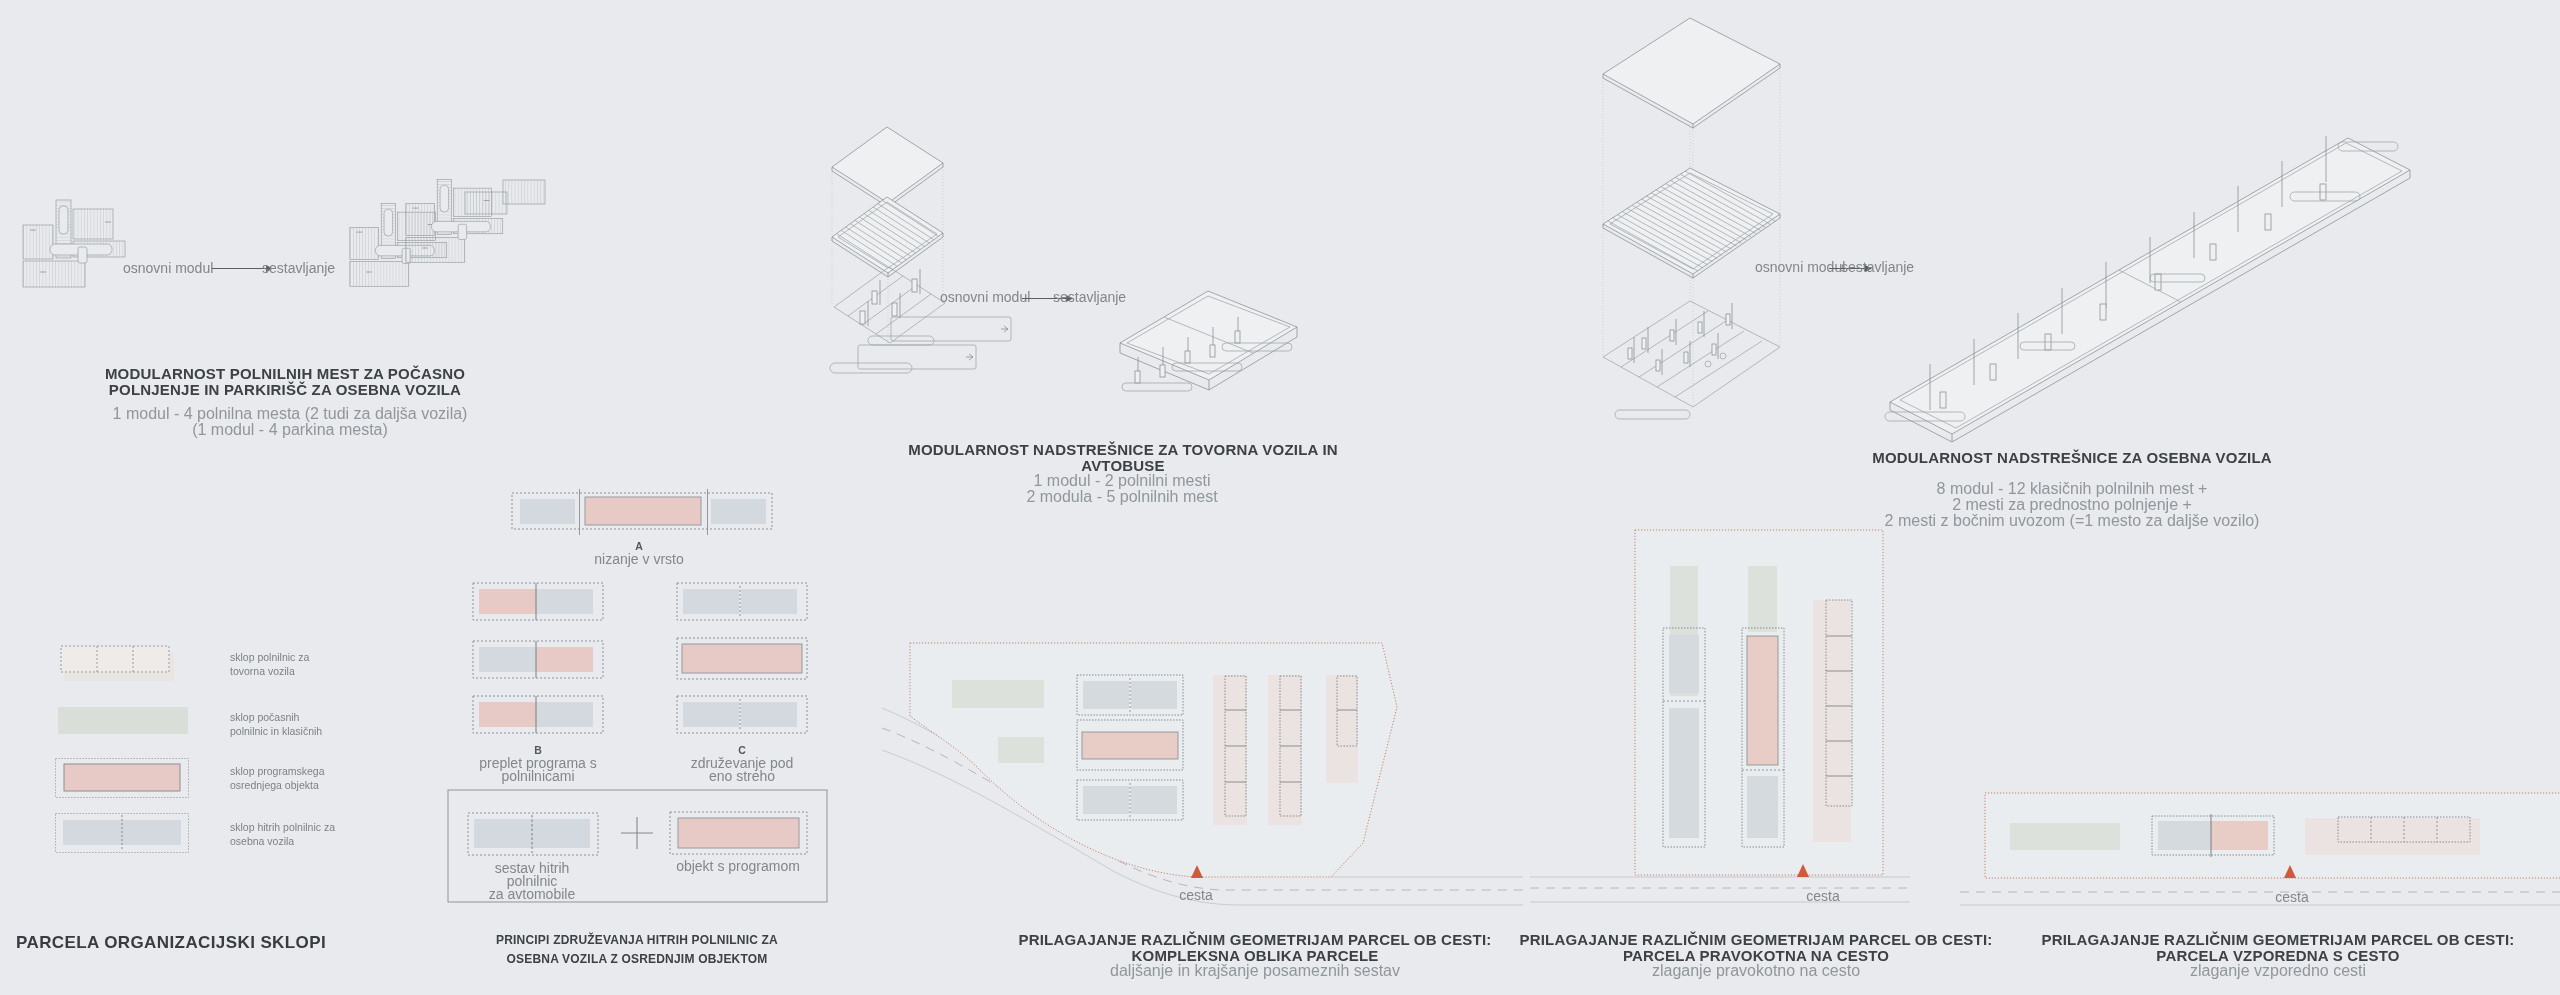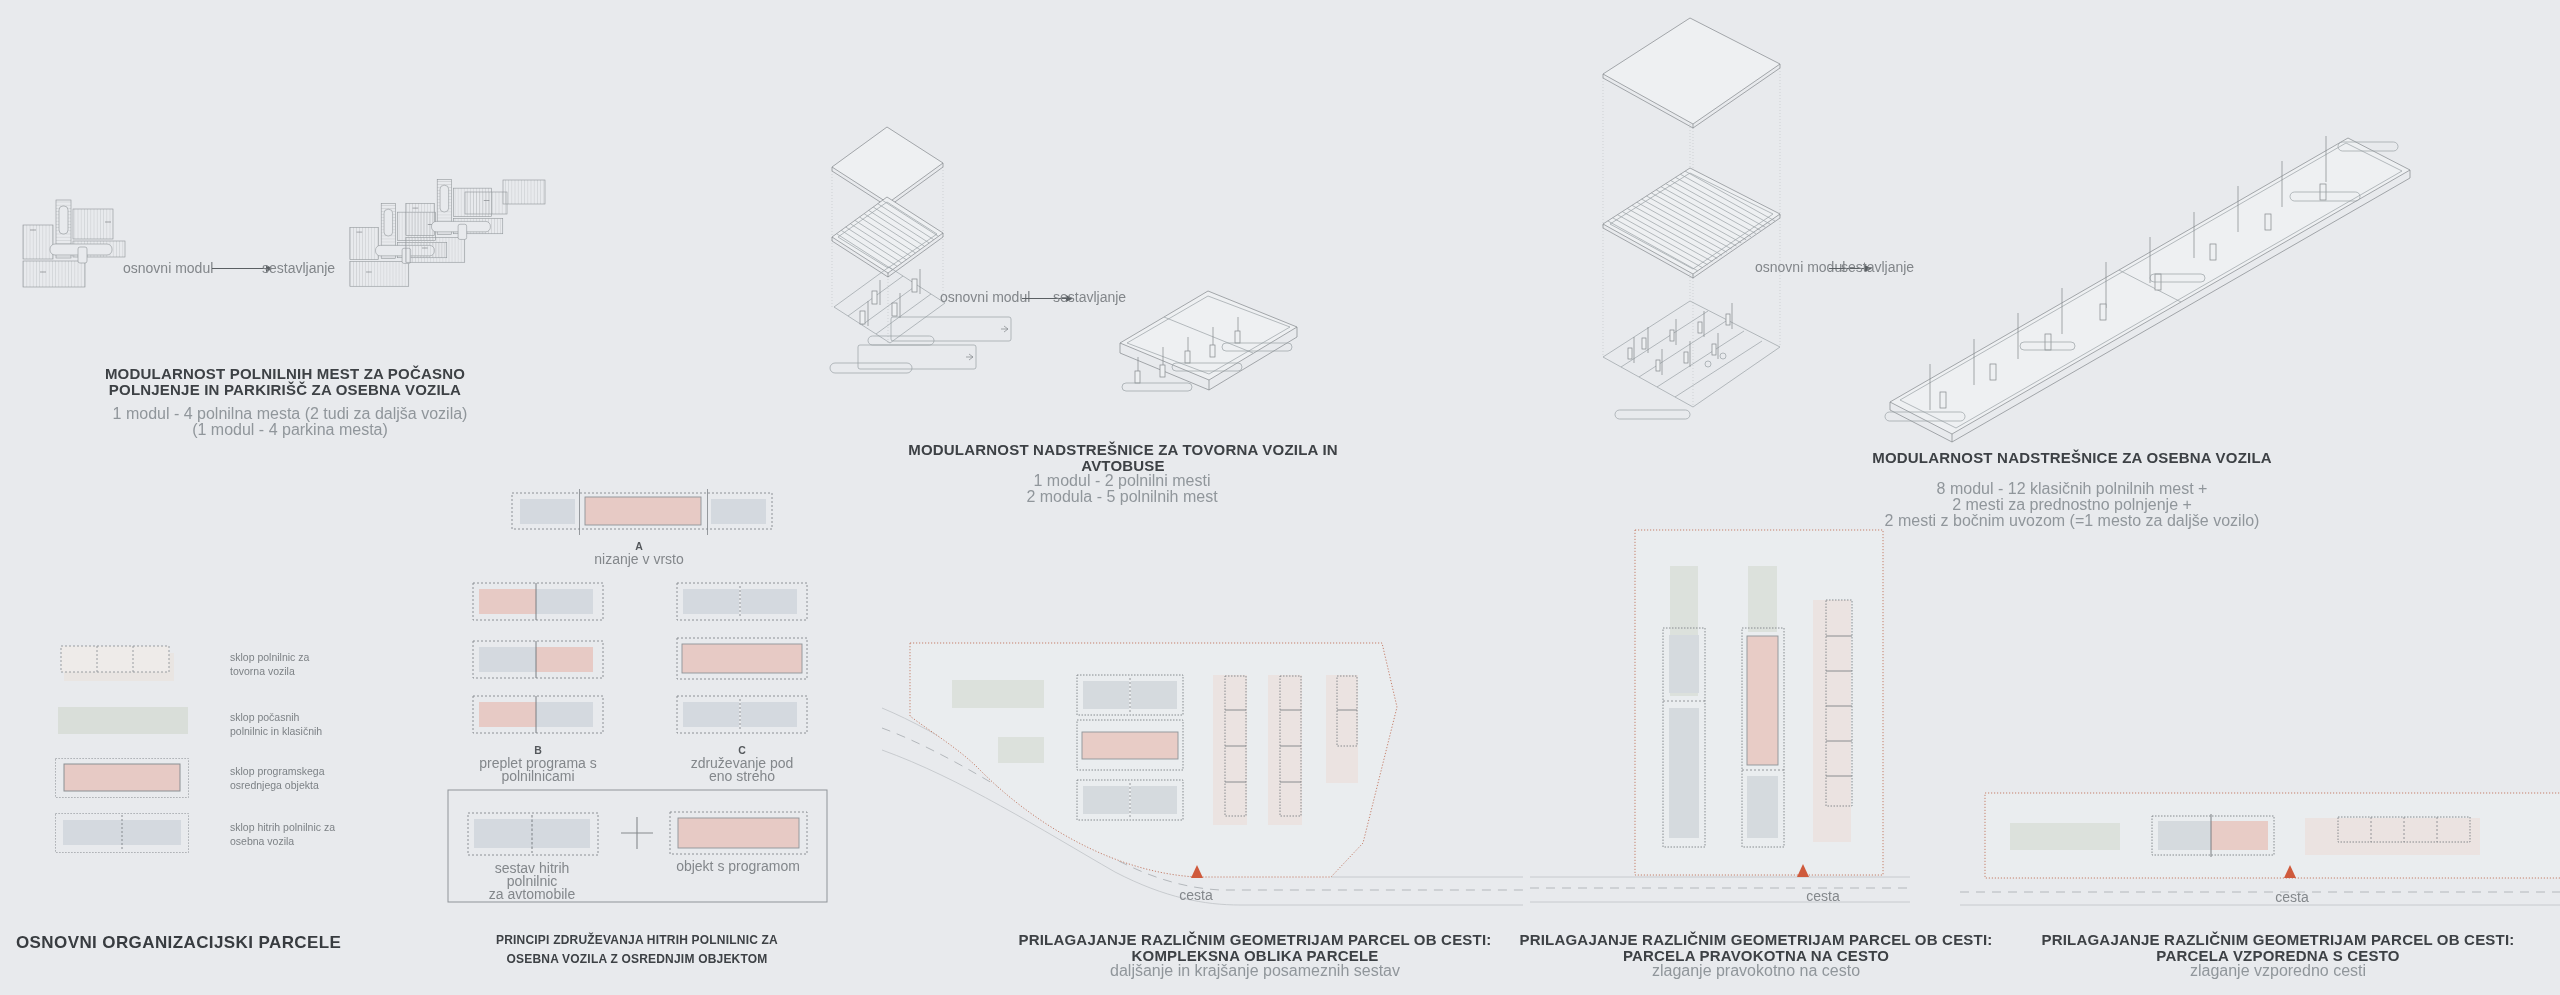--- a/index.html
+++ b/index.html
@@ -97,21 +97,21 @@
       <rect x="0.5" y="0.5" width="133" height="39" fill="none" stroke="#8f9499" stroke-width="0.9" stroke-dasharray="1.2,1.8"></rect>
       <rect x="8" y="7" width="59" height="25" fill="#d4d9df"></rect>
       <rect x="67" y="7" width="59" height="25" fill="#d4d9df"></rect>
       <path d="M67 2V38" stroke="#7d8286" stroke-width="0.9" stroke-dasharray="2,2"></path>
     </svg>
     <div class="abs legend-label" style="left:197px;top:820px">
       <span>sklop hitrih polnilnic za</span><br>
       <span>osebna vozila</span>
     </div>
 
-    <span class="abs t-big" style="left:16px;top:933px">OSNOVNI ORGANIZACIJSKI PARCELE</span>
+    <span class="abs t-big" style="left:16px;top:933px">PARCELA ORGANIZACIJSKI SKLOPI</span>
   </section>
 
   <section>
     <svg class="abs" style="left:445px;top:478px" width="395" height="432" viewBox="0 0 395 432">
 
       <g>
         <rect x="67" y="15" width="260" height="36" fill="none" stroke="#85898d" stroke-width="0.9" stroke-dasharray="2,2"></rect>
         <rect x="75" y="21" width="55" height="25" fill="#d4d9df"></rect>
         <rect x="140" y="19" width="116" height="28" fill="#e7cac5" stroke="#8f9499" stroke-width="0.9"></rect>
         <rect x="266" y="21" width="55" height="25" fill="#d4d9df"></rect>

